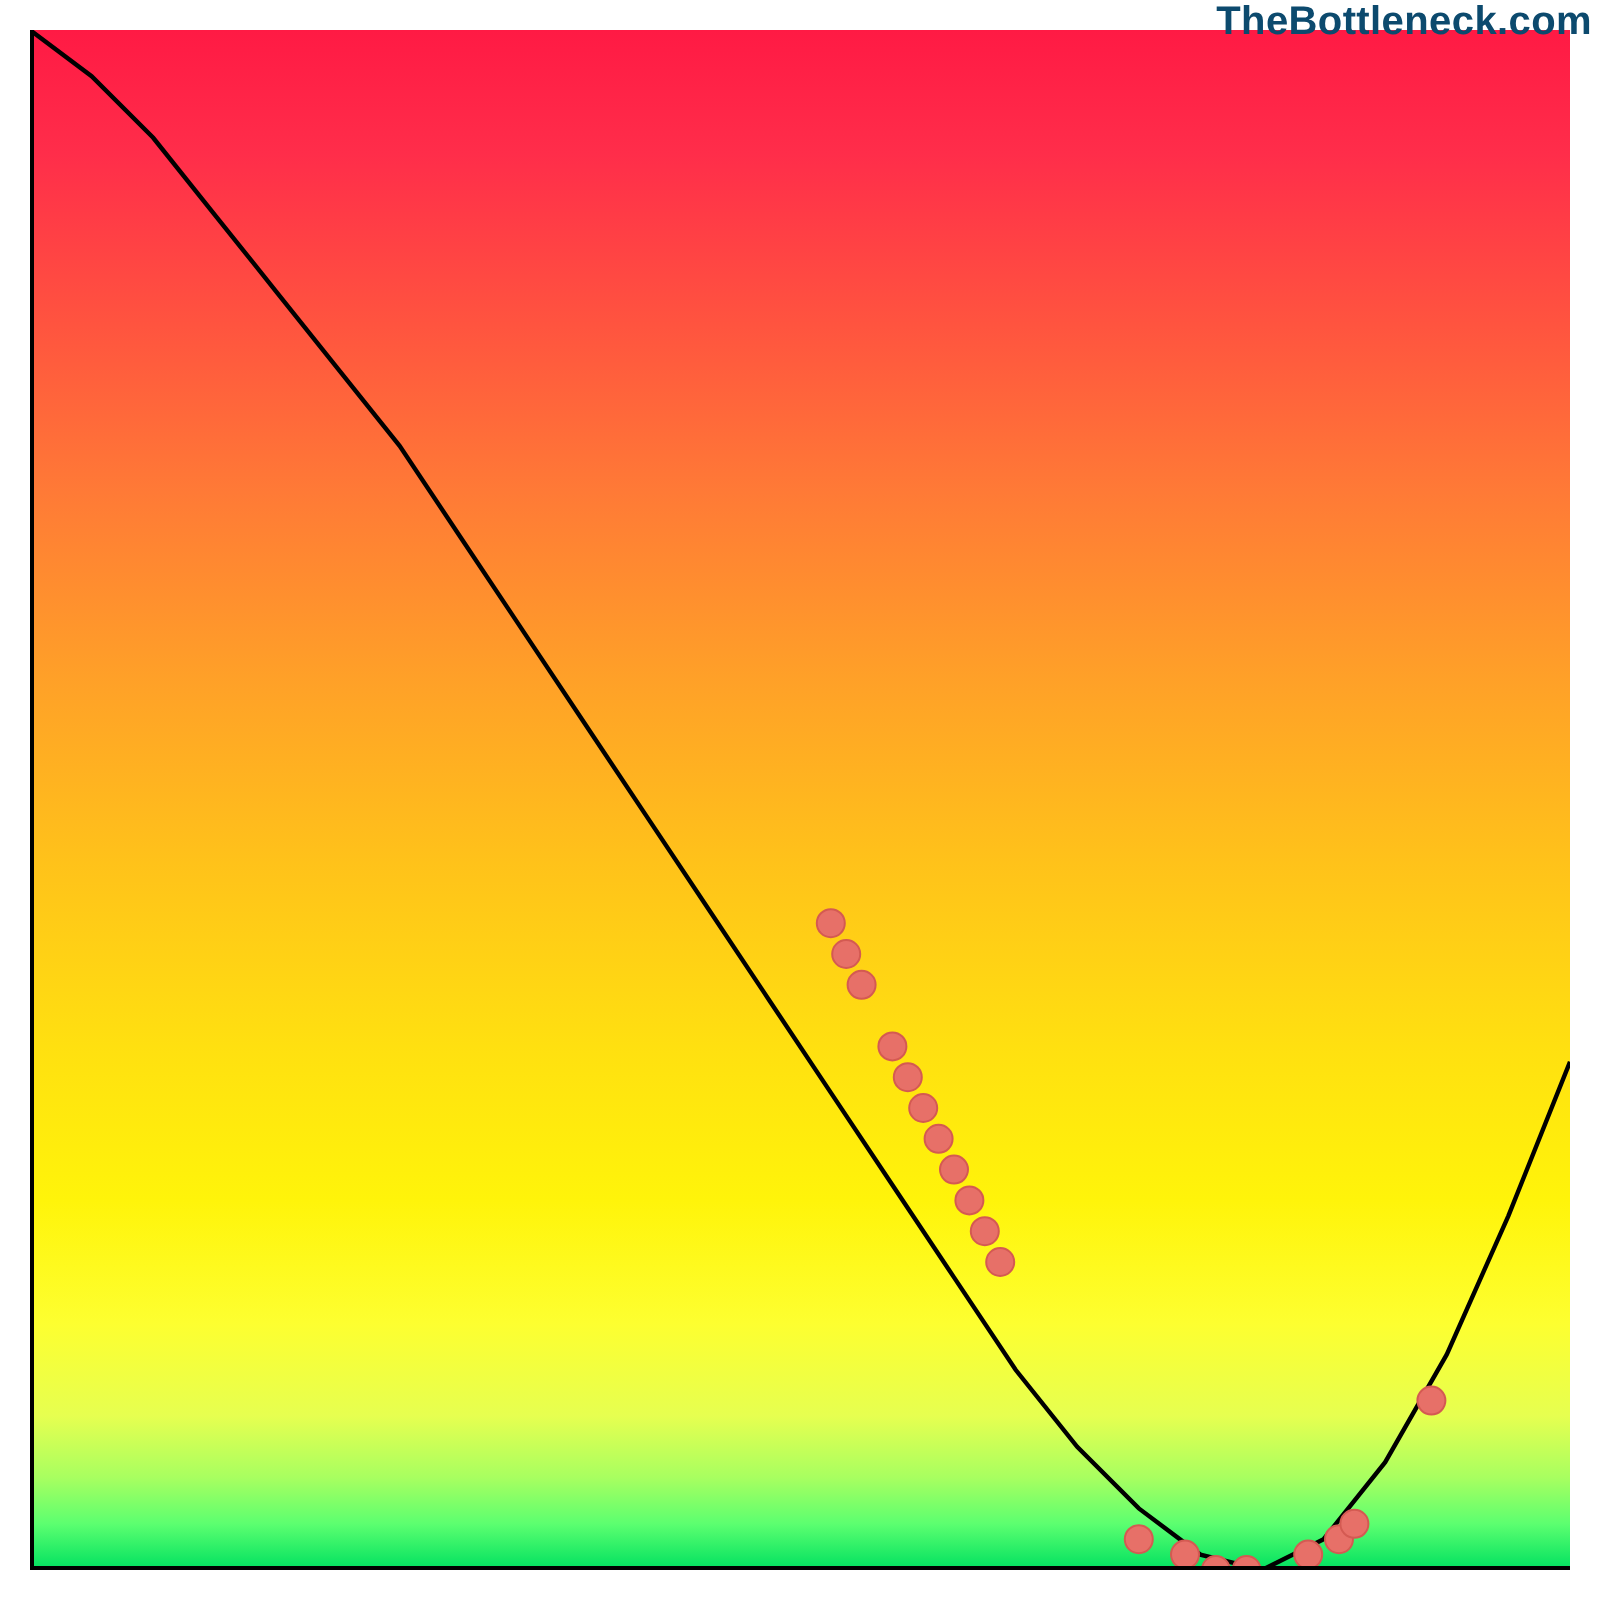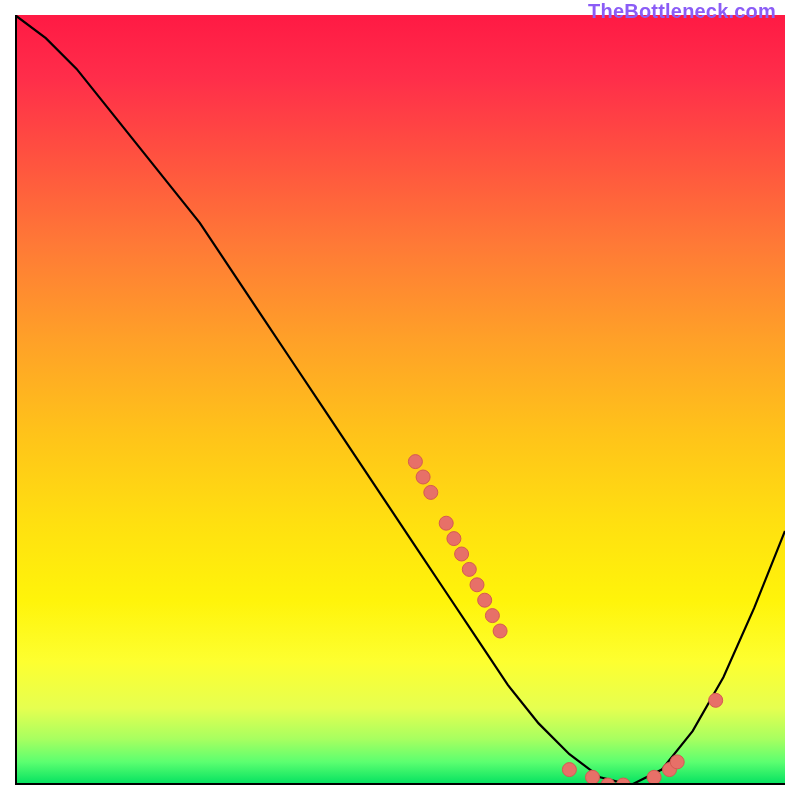--- a/index.html
+++ b/index.html
@@ -69,24 +69,24 @@
     z-index: 3;
   }
   .dots {
     position: absolute;
     inset: 0;
     z-index: 4;
   }
   .watermark {
     position: absolute;
     top: 0px;
-    right: 24px;
+    right: 4px;
     font-size: 20px;
     font-weight: 600;
-    color: #8b5cf6;
+    color: #0c4a6e;
     letter-spacing: 0.2px;
     z-index: 6;
   }
 </style>
 </head>
 <body>
 
 <div class="chart-wrap">
 
   <div class="plot-area">

